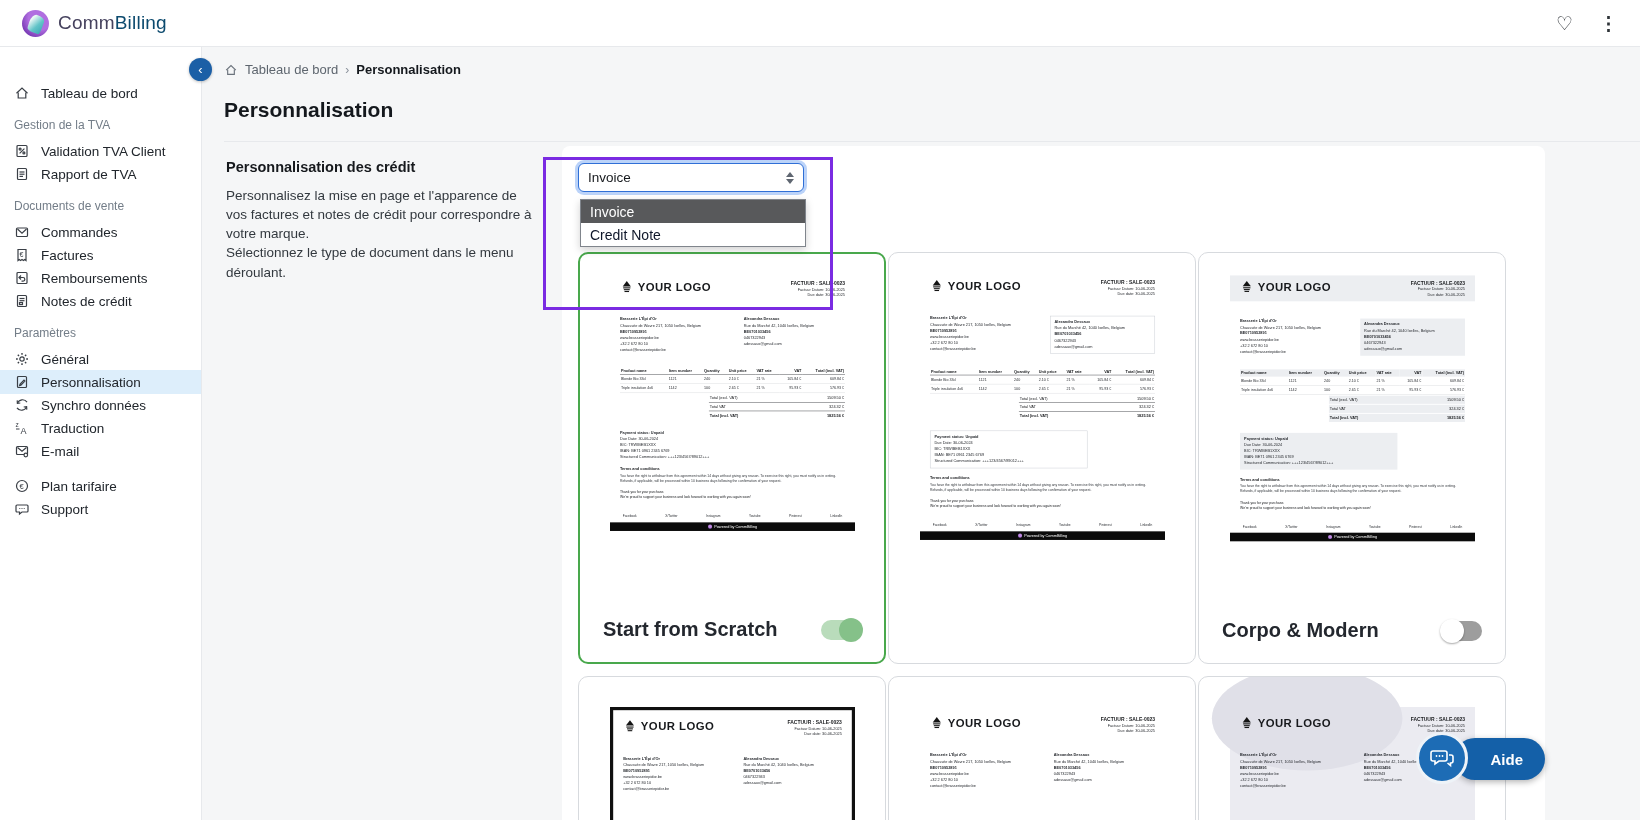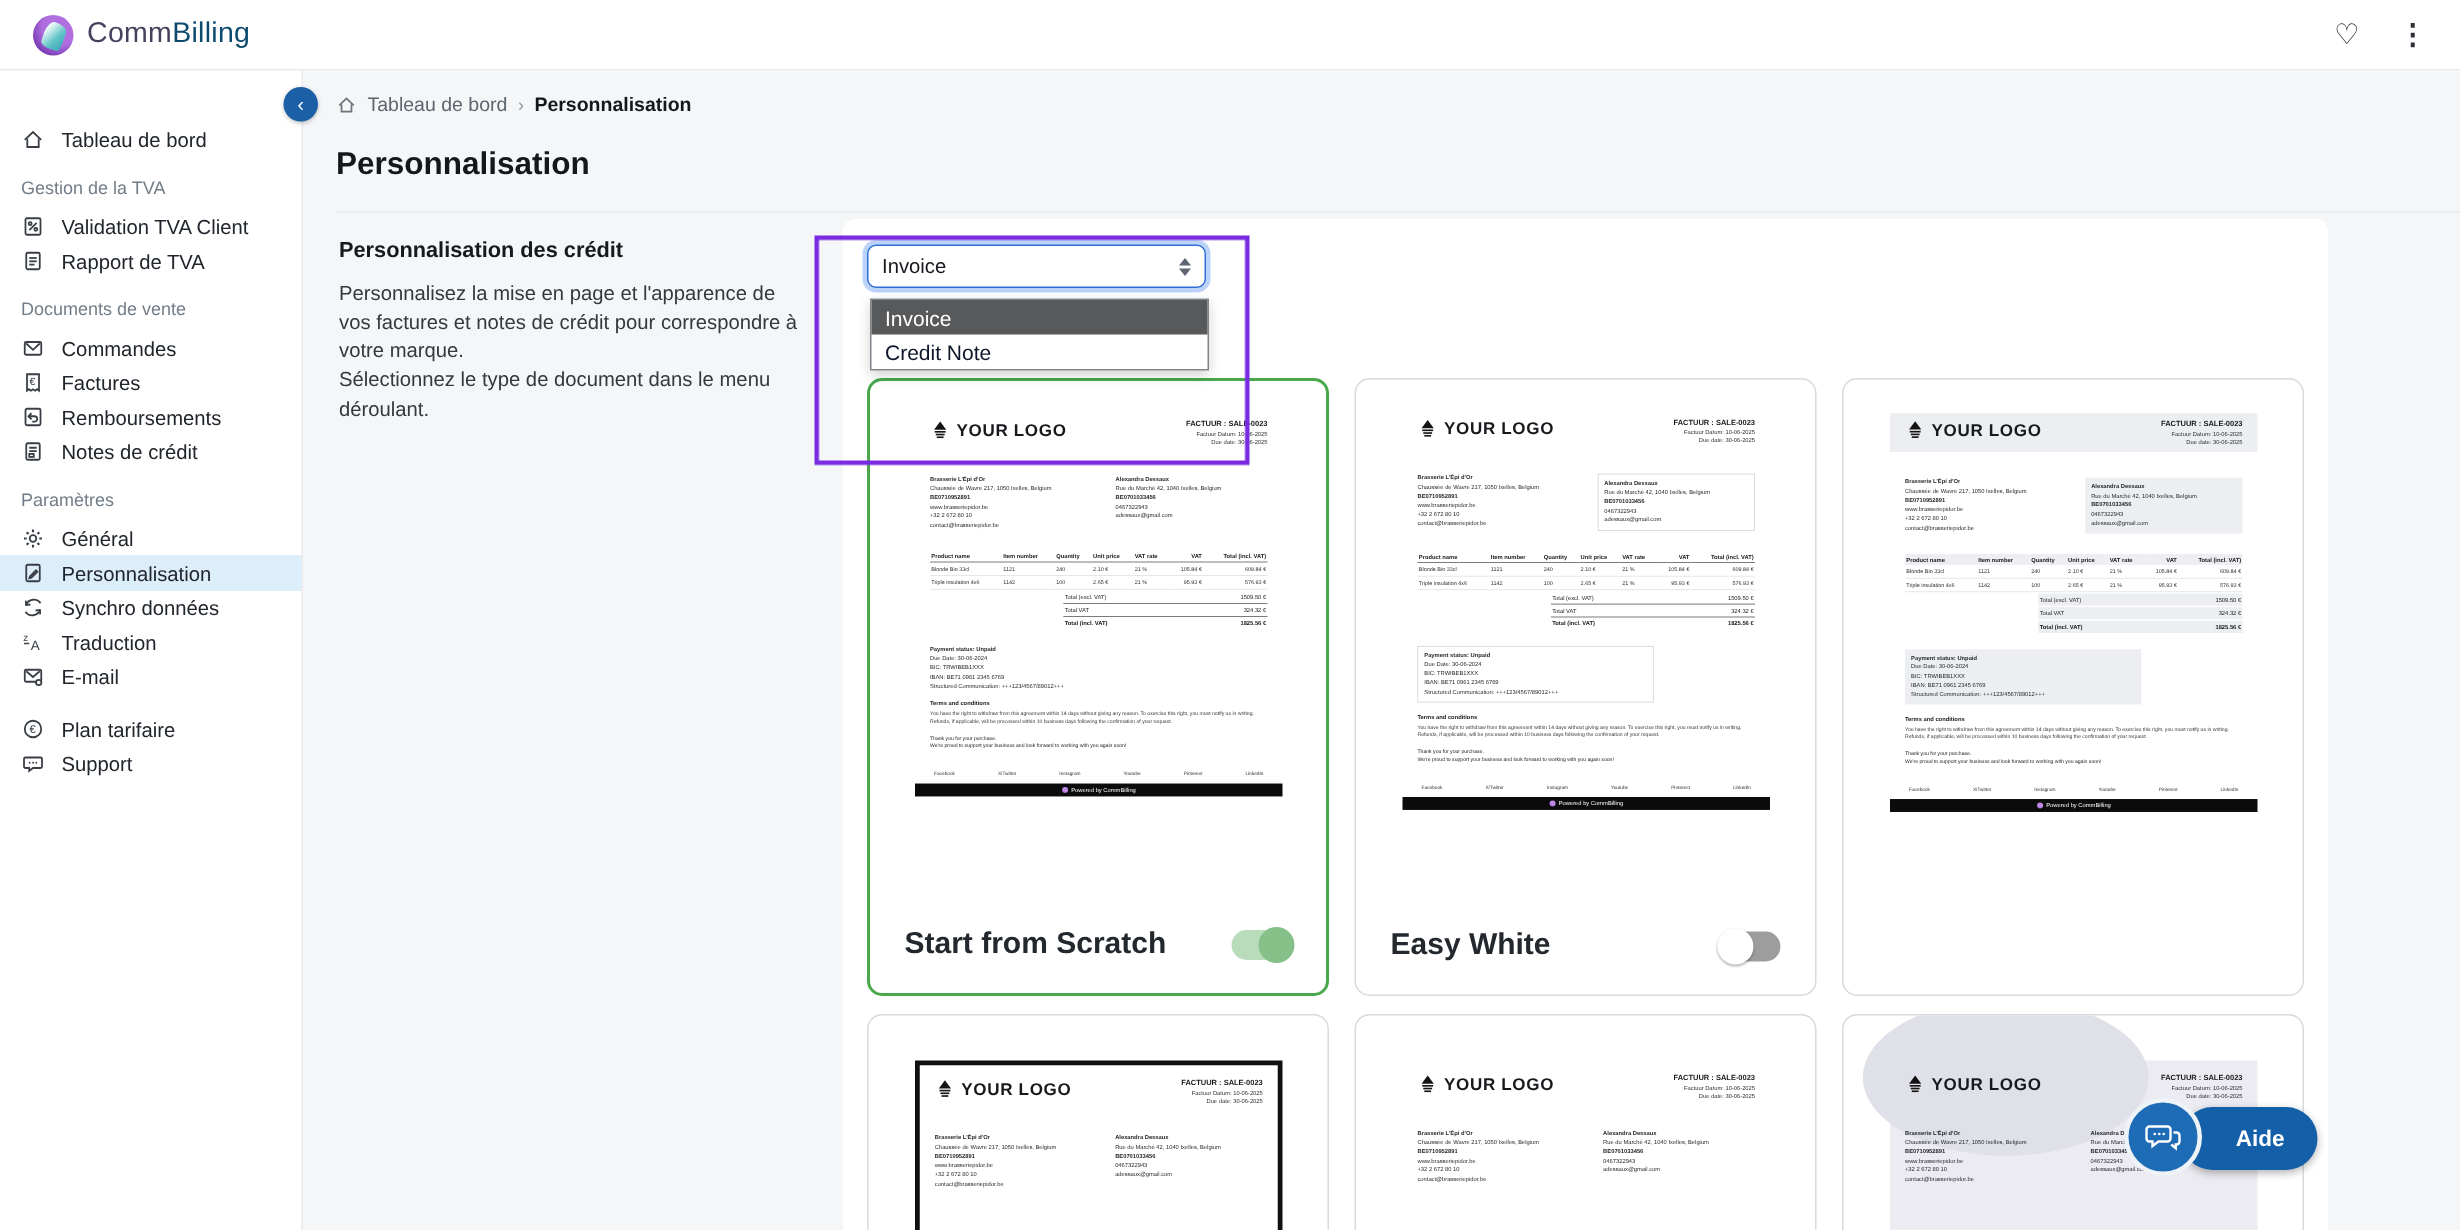--- a/index.html
+++ b/index.html
@@ -67,21 +67,21 @@
   .option-list{position:absolute;top:36px;left:2px;width:226px;background:#fff;
     border:1px solid #80858c;box-shadow:0 3px 8px rgba(0,0,0,.18);z-index:70;}
   .option{font-size:14px;padding:3px 9px;height:23px;display:flex;align-items:center;
     color:#0f172a;cursor:pointer;}
   .option.selected{background:#58595b;color:#fff;}
 
   .annotation{position:fixed;left:543px;top:157px;width:290px;height:153px;
     border:3px solid #7a2be2;z-index:80;pointer-events:none;}
 
   
-  .cards{display:grid;grid-template-columns:repeat(3,308px);gap:17px;margin-top:60px;}
+  .cards{display:grid;grid-template-columns:repeat(3,308px);gap:2px;margin-top:60px;}
   .card{background:#fff;border:1px solid #d7dade;border-radius:10px;height:412px;
     display:flex;flex-direction:column;align-items:center;padding-top:17px;cursor:pointer;
     overflow:hidden;}
   .card.active{border:2px solid #49a84c;}
   .card-footer{width:100%;margin-top:auto;display:flex;align-items:center;
     justify-content:space-between;padding:0 23px 21px;}
   .card-name{font-size:20px;font-weight:700;color:#23272e;}
   .toggle{width:40px;height:20px;border-radius:10px;position:relative;flex:0 0 40px;cursor:pointer;}
   .toggle.on{background:#b9dcbb;}
   .toggle.on::after{content:"";position:absolute;right:-2px;top:-2px;width:24px;height:24px;
@@ -557,24 +557,20 @@
       <span>Youtube</span>
       <span>Pinterest</span>
       <span>LinkedIn</span>
     </div>
     <div class="pv-powered">
       <span class="dot"></span>
       <span>Powered by CommBilling</span>
     </div>
   </div>
 </div>
-          <div class="card-footer">
-            <span class="card-name">Easy White</span>
-            <div class="toggle off"></div>
-          </div>
         </div>
         <div class="card variant-corpo">
           <div class="preview-slot">
   <div class="pv">
     <div class="pv-head">
       <div class="pv-logo">
         <svg width="30" height="30" viewBox="0 0 30 30">
                       <polygon points="15,2 24,14 6,14" fill="#141414"></polygon>
                       <rect x="7" y="16" width="16" height="2.4" fill="#141414"></rect>
                       <rect x="8.5" y="20" width="13" height="2.4" fill="#141414"></rect>
@@ -674,20 +670,24 @@
       <span>Youtube</span>
       <span>Pinterest</span>
       <span>LinkedIn</span>
     </div>
     <div class="pv-powered">
       <span class="dot"></span>
       <span>Powered by CommBilling</span>
     </div>
   </div>
 </div>
+          <div class="card-footer">
+            <span class="card-name">Corpo &amp; Modern</span>
+            <div class="toggle off"></div>
+          </div>
         </div>
       </div>
 
       <div class="cards bottom">
         <div class="card variant-dark-frame">
           <div class="preview-slot">
   <div class="pv">
     <div class="pv-head">
       <div class="pv-logo">
         <svg width="30" height="30" viewBox="0 0 30 30">

